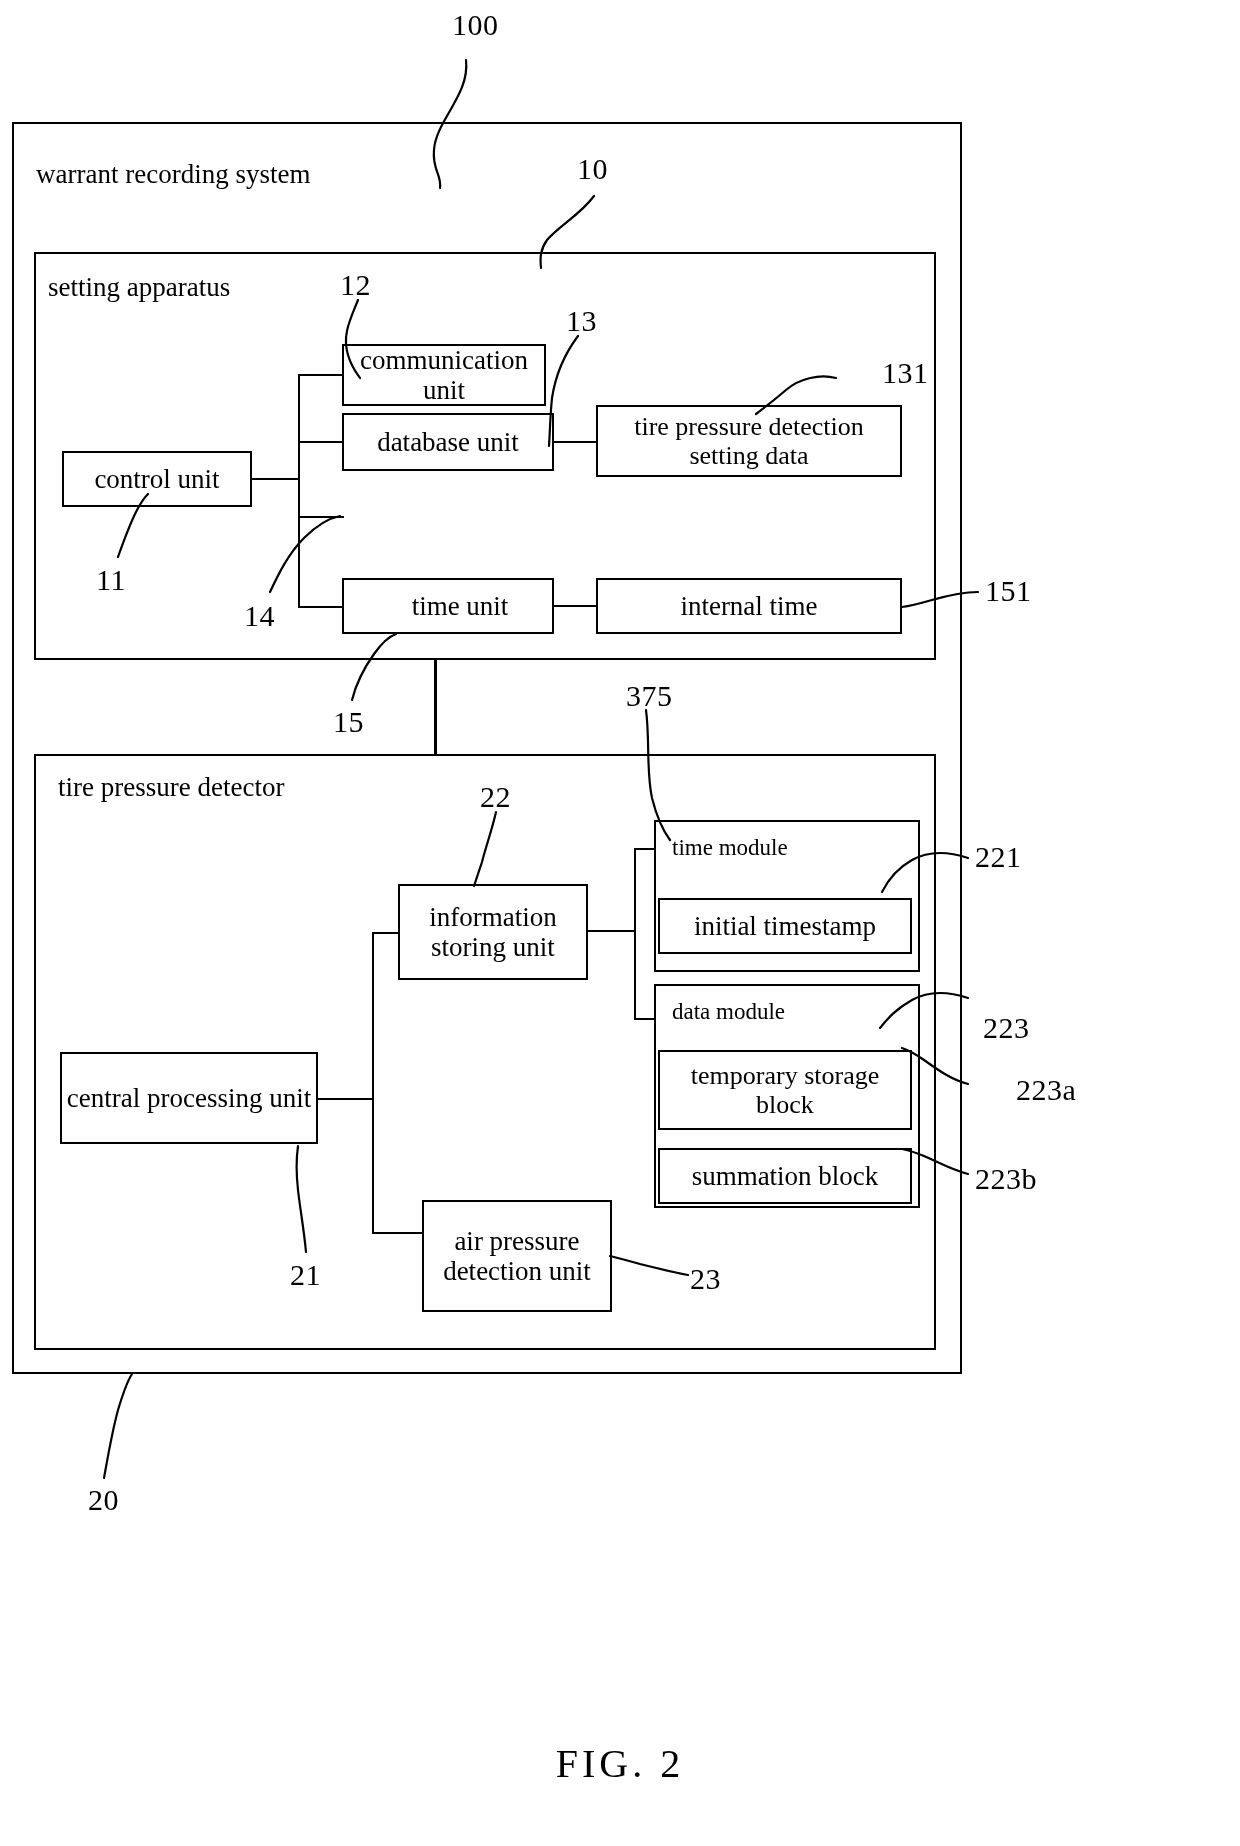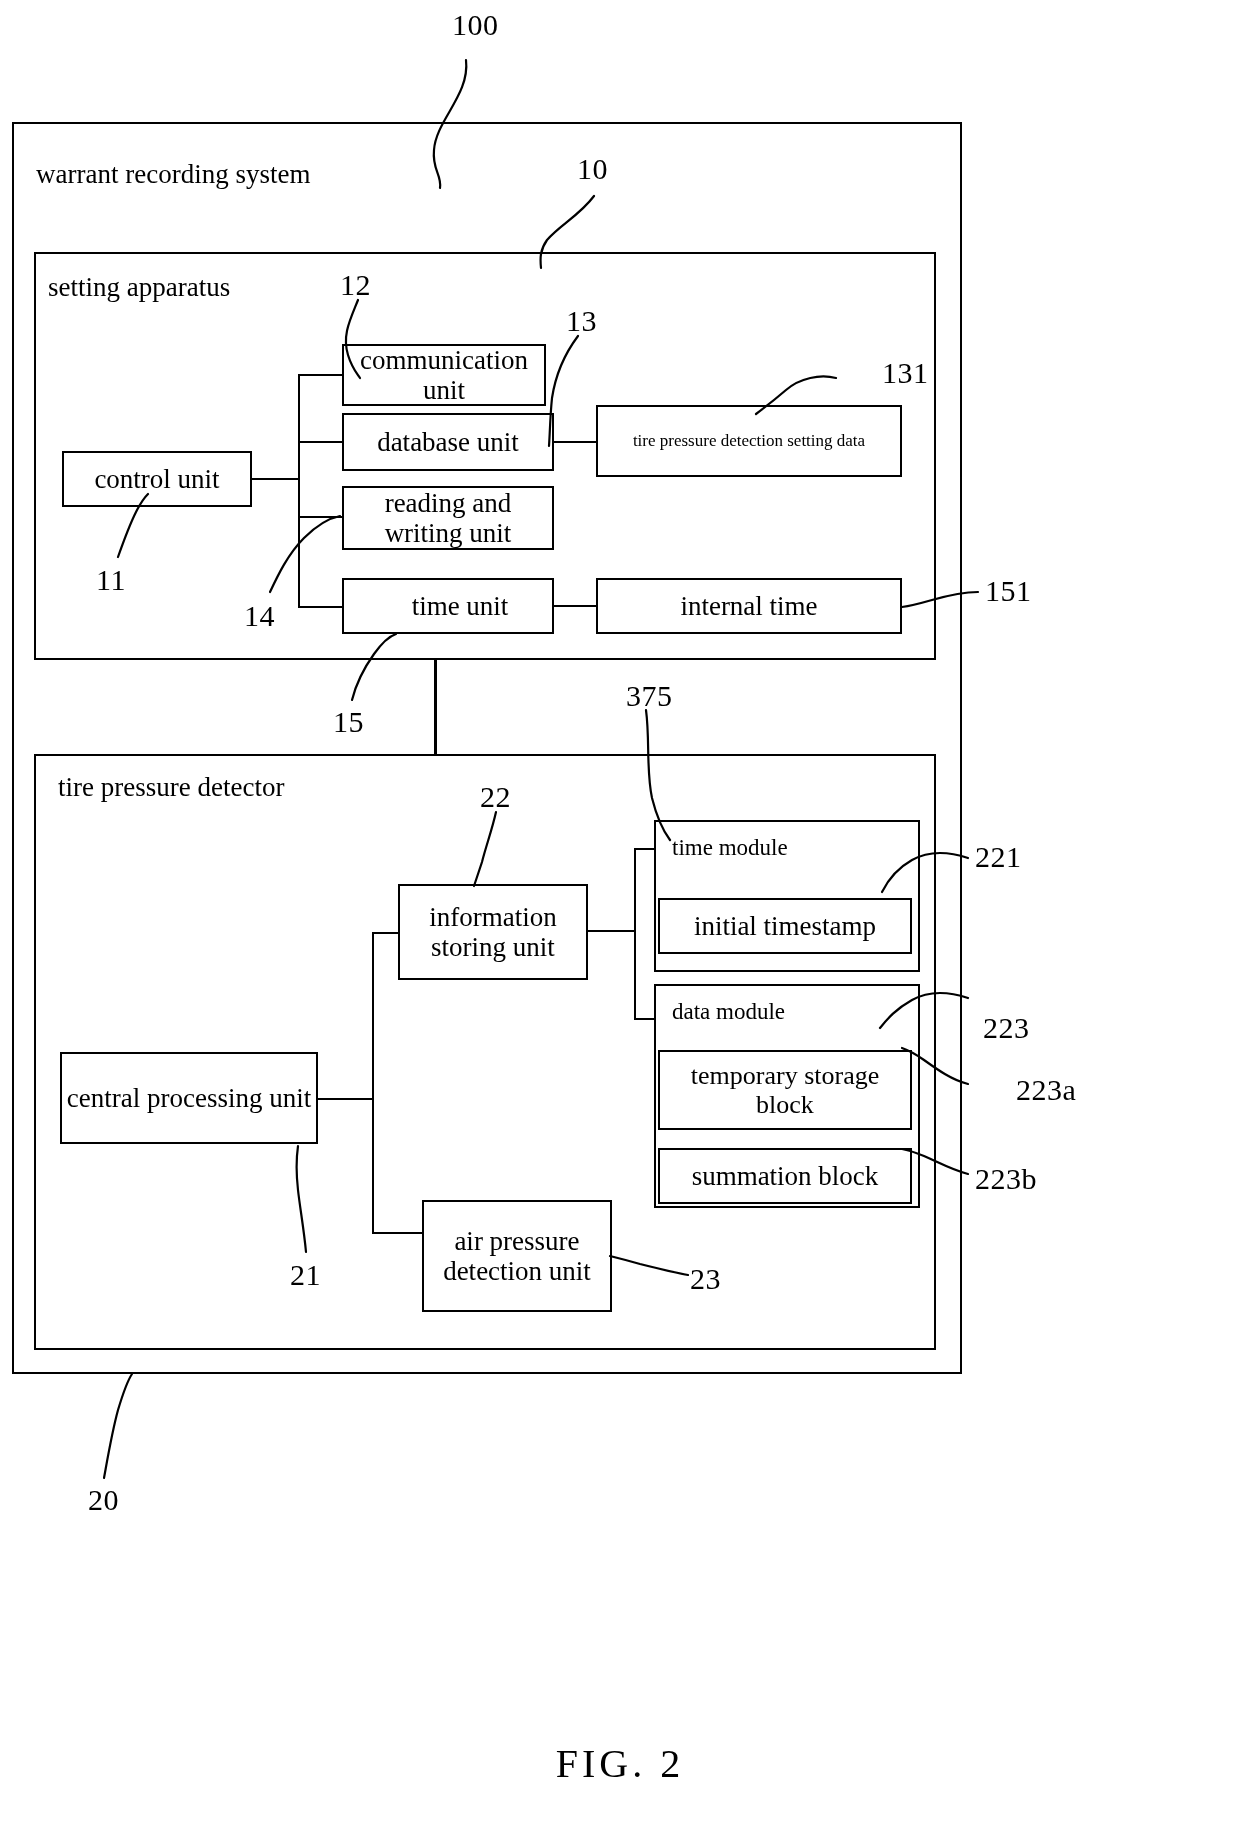--- a/index.html
+++ b/index.html
@@ -103,32 +103,29 @@
   </div>
 
   <div class="box" style="left:342px; top:344px; width:204px; height:62px;">
     <span>communication unit</span>
   </div>
 
   <div class="box" style="left:342px; top:413px; width:212px; height:58px;justify-content:center;">
     <span>database unit</span>
   </div>
 
-  <div class="box" style="left:342px; top:486px; width:212px; height:64px;">
-    <span>reading and writing unit</span>
-  </div>
 
   <div class="box" style="left:342px; top:578px; width:212px; height:56px;padding-left:24px;">
     <span>time unit</span>
   </div>
 
   <div class="line hline" style="left:554px; top:441px; width:44px;"></div>
   <div class="line hline" style="left:554px; top:605px; width:44px;"></div>
 
-  <div class="box" style="left:596px; top:405px; width:306px; height:72px; font-size:17px;">
+  <div class="box" style="left:596px; top:405px; width:306px; height:72px; font-size:26px;">
     <span>tire pressure detection setting data</span>
   </div>
 
   <div class="box" style="left:596px; top:578px; width:306px; height:56px;">
     <span>internal time</span>
   </div>
 
   <div class="line vline" style="left:434px; top:660px; width:2.5px; height:94px;"></div>
 
   <div class="box outer" style="left:34px; top:754px; width:902px; height:596px;"></div>

